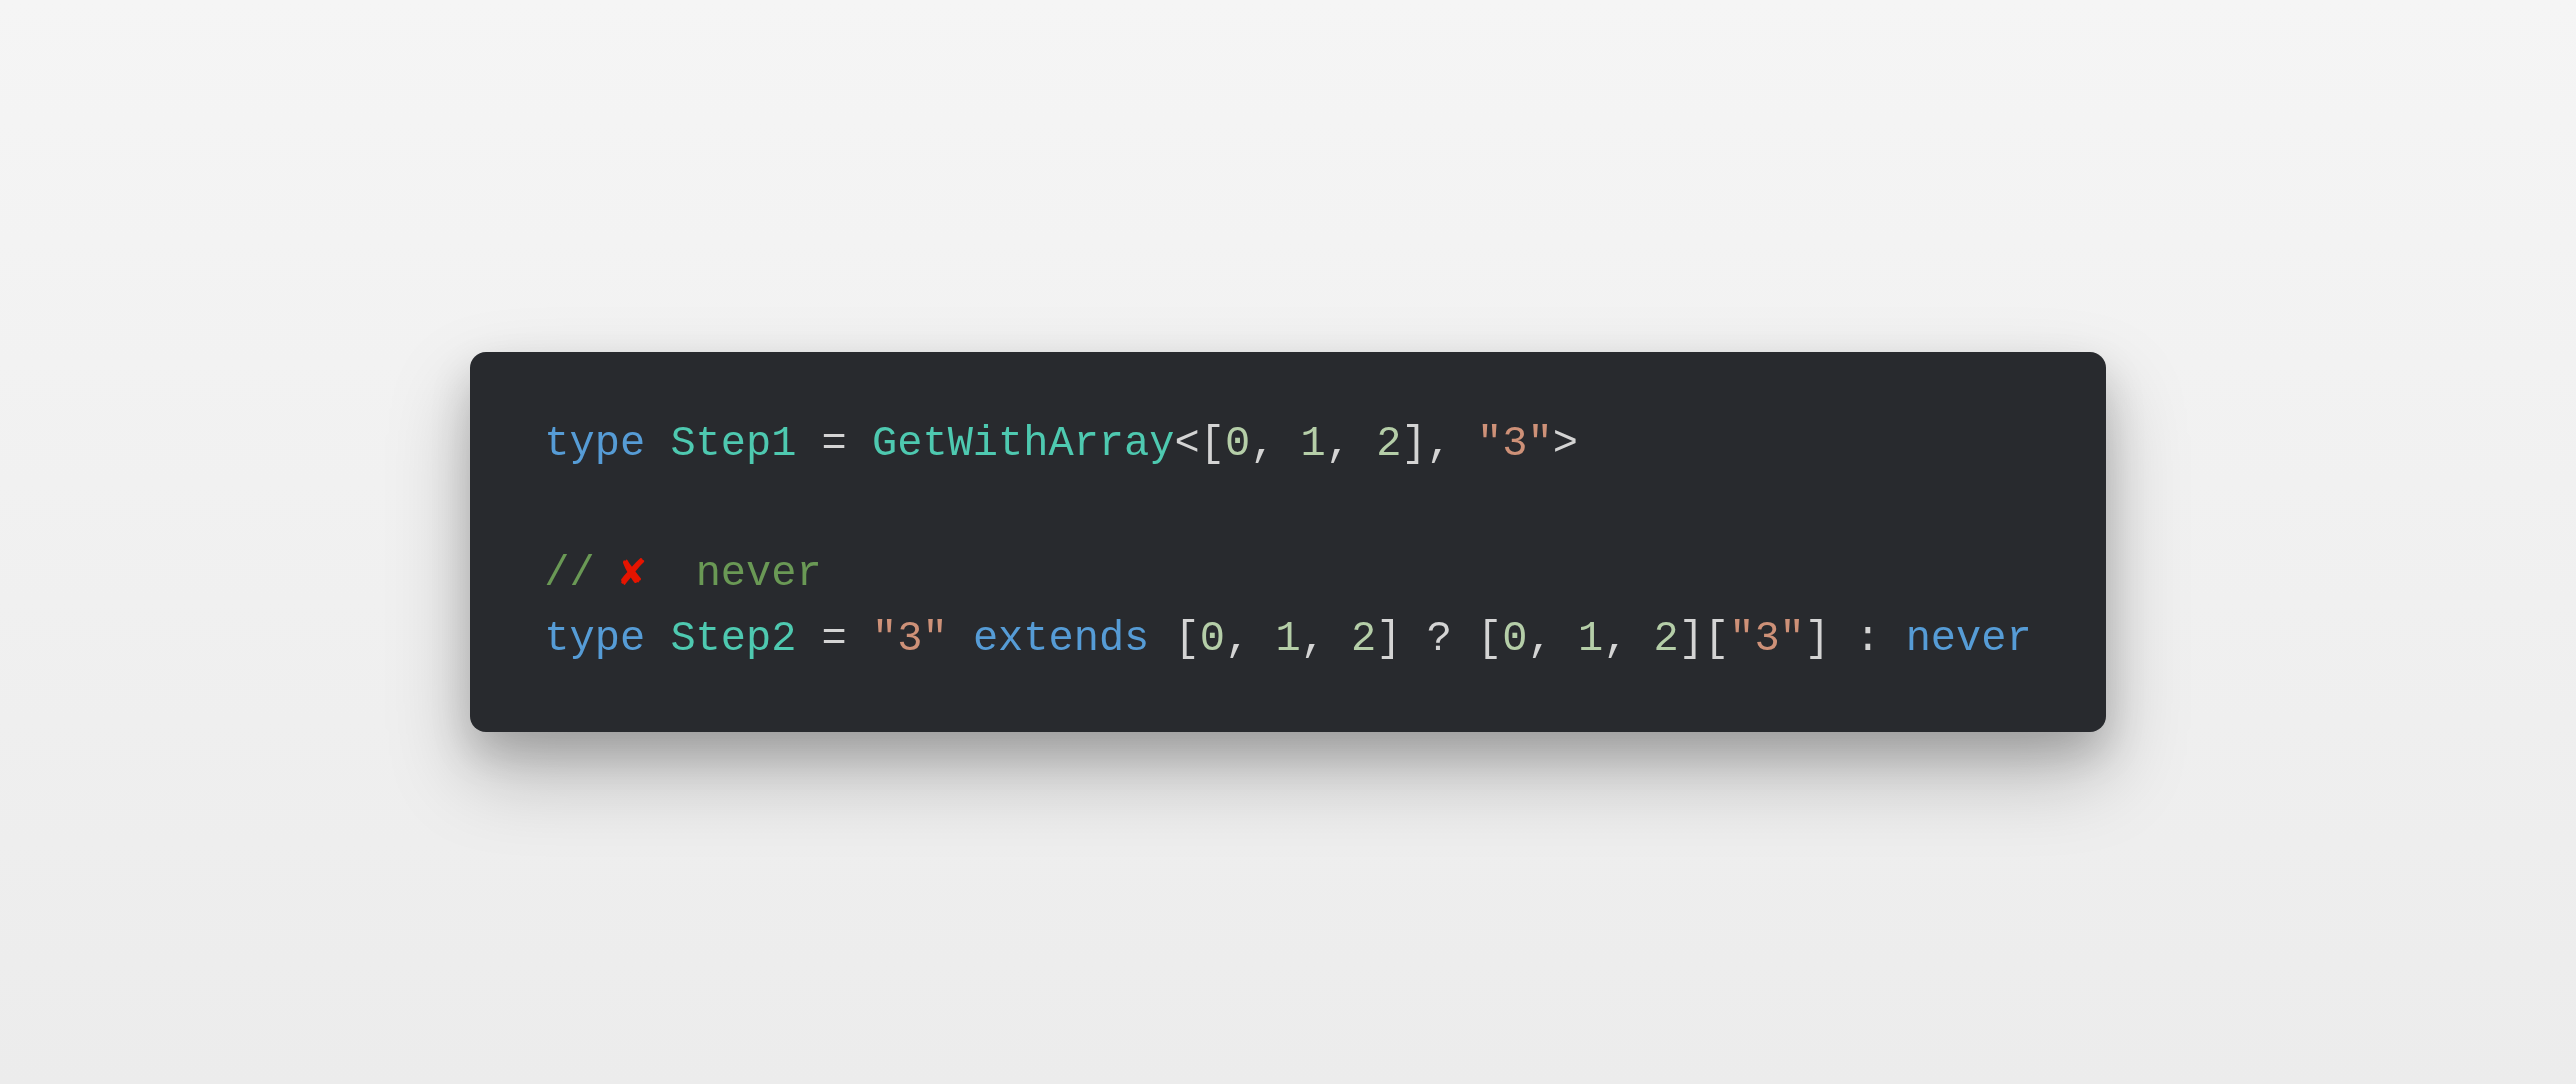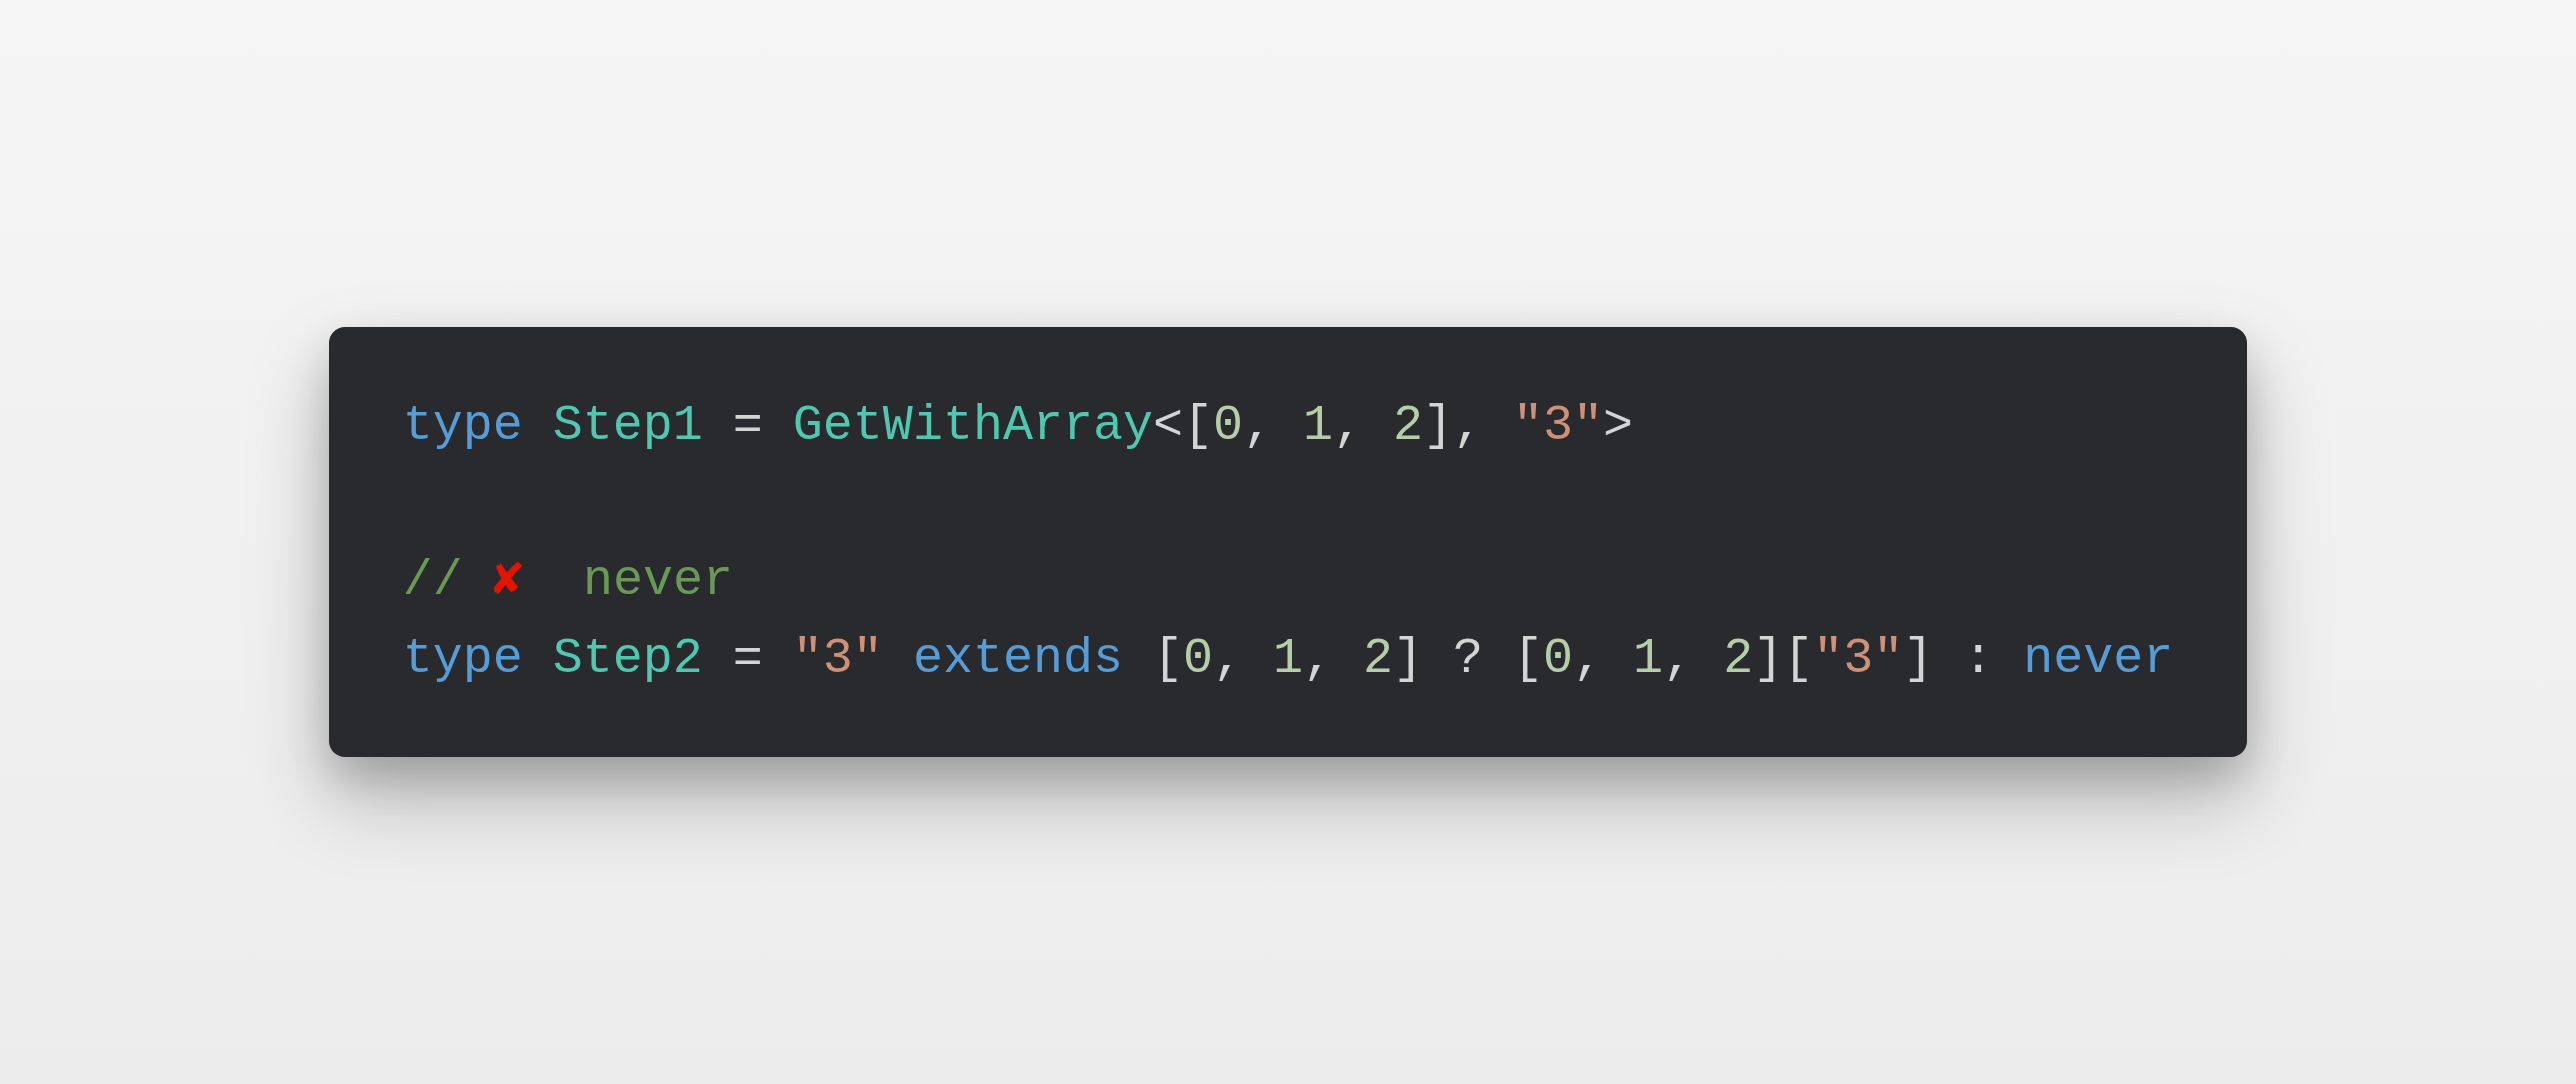--- a/index.html
+++ b/index.html
@@ -16,21 +16,21 @@
       align-items: center;
       justify-content: center;
       font-family: 'SF Mono', 'Monaco', 'Menlo', 'Consolas', 'Courier New', monospace;
     }
     
     .code-block {
       background: #282a2e;
       border-radius: 16px;
       padding: 60px 74px;
       box-shadow: 0 40px 81px rgba(0, 0, 0, 0.25), 0 20px 40px rgba(0, 0, 0, 0.15);
-      font-size: 50px;
+      font-size: 42px;
       line-height: 1.55;
       white-space: pre;
     }
     
     .tok-keyword { color: #569cd6; }
     .tok-type { color: #4ec9b0; }
     .tok-punct { color: #d4d4d4; }
     .tok-number { color: #b5cea8; }
     .tok-string { color: #ce9178; }
     .tok-comment { color: #6a9955; }

